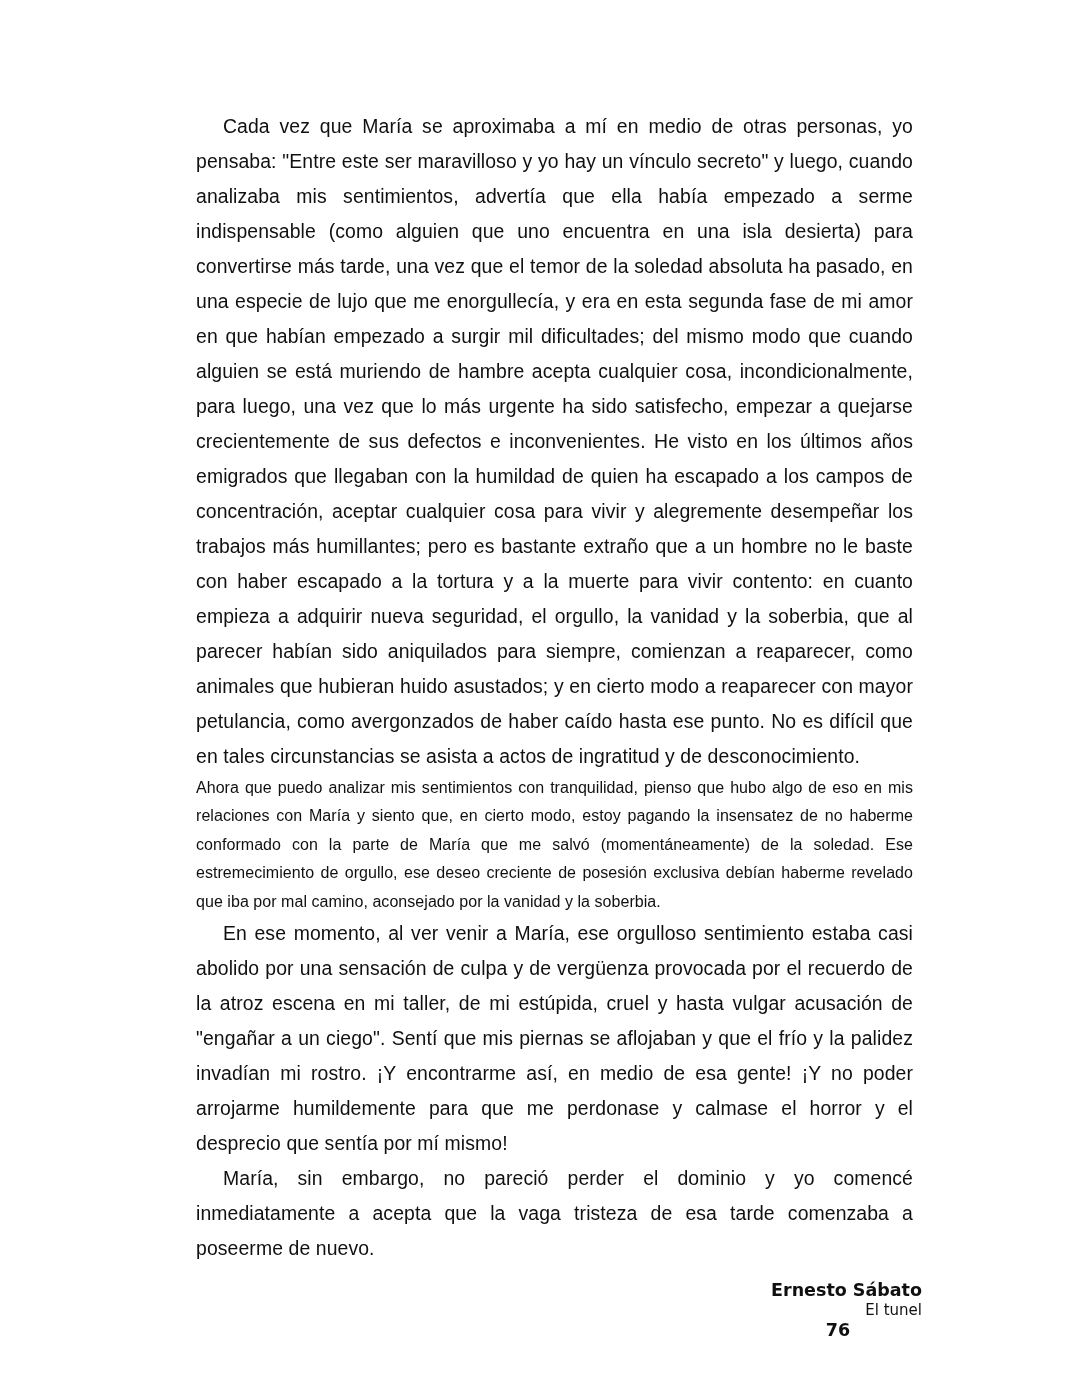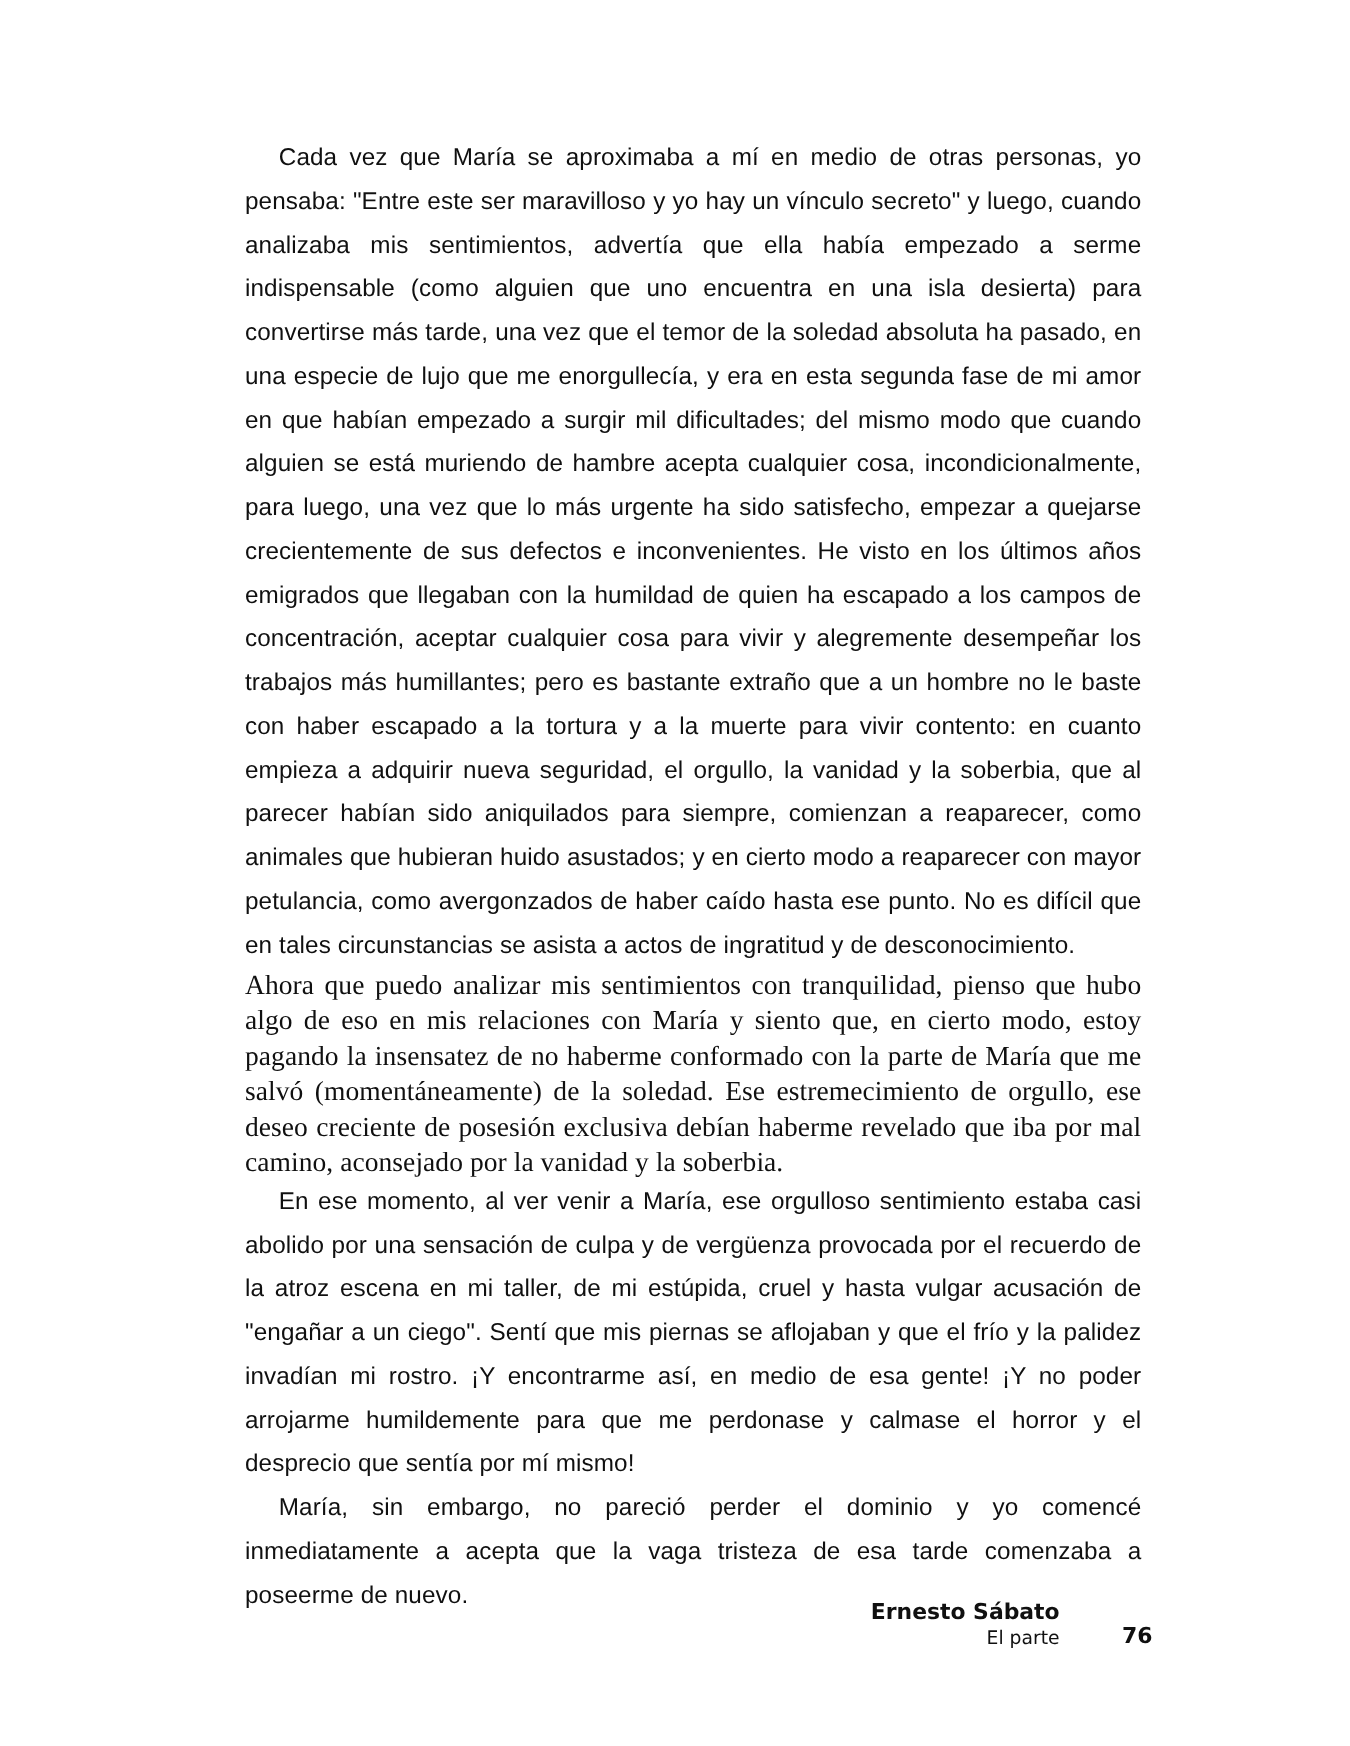--- a/index.html
+++ b/index.html
@@ -29,32 +29,32 @@
     font-size: 19.4px;
     line-height: 35px;
     text-align: justify;
     letter-spacing: 0.1px;
   }
   p.first-indent {
     text-indent: 27px;
   }
   p.small-text {
     margin: 0;
-    font-size: 22px;
+    font-size: 16px;
     line-height: 28.4px;
     text-align: justify;
     letter-spacing: 0.05px;
-    font-family: Liberation Serif, serif;
   }
   .footer {
     position: absolute;
     top: 1280px;
     right: 158px;
     display: flex;
-    align-items: flex-end;
+    flex-direction: column;
+    align-items: center;
   }
   .footer-titles {
     text-align: right;
     font-family: "DejaVu Sans", sans-serif;
   }
   .footer-author {
     font-size: 17.5px;
     font-weight: bold;
     line-height: 21px;
     white-space: nowrap;
@@ -85,19 +85,19 @@
   <div class="text-block">
     <p class="body-text first-indent">Cada vez que María se aproximaba a mí en medio de otras personas, yo pensaba: "Entre este ser maravilloso y yo hay un vínculo secreto" y luego, cuando analizaba mis sentimientos, advertía que ella había empezado a serme indispensable (como alguien que uno encuentra en una isla desierta) para convertirse más tarde, una vez que el temor de la soledad absoluta ha pasado, en una especie de lujo que me enorgullecía, y era en esta segunda fase de mi amor en que habían empezado a surgir mil dificultades; del mismo modo que cuando alguien se está muriendo de hambre acepta cualquier cosa, incondicionalmente, para luego, una vez que lo más urgente ha sido satisfecho, empezar a quejarse crecientemente de sus defectos e inconvenientes. He visto en los últimos años emigrados que llegaban con la humildad de quien ha escapado a los campos de concentración, aceptar cualquier cosa para vivir y alegremente desempeñar los trabajos más humillantes; pero es bastante extraño que a un hombre no le baste con haber escapado a la tortura y a la muerte para vivir contento: en cuanto empieza a adquirir nueva seguridad, el orgullo, la vanidad y la soberbia, que al parecer habían sido aniquilados para siempre, comienzan a reaparecer, como animales que hubieran huido asustados; y en cierto modo a reaparecer con mayor petulancia, como avergonzados de haber caído hasta ese punto. No es difícil que en tales circunstancias se asista a actos de ingratitud y de desconocimiento.</p>
     <p class="small-text">Ahora que puedo analizar mis sentimientos con tranquilidad, pienso que hubo algo de eso en mis relaciones con María y siento que, en cierto modo, estoy pagando la insensatez de no haberme conformado con la parte de María que me salvó (momentáneamente) de la soledad. Ese estremecimiento de orgullo, ese deseo creciente de posesión exclusiva debían haberme revelado que iba por mal camino, aconsejado por la vanidad y la soberbia.</p>
     <p class="body-text first-indent">En ese momento, al ver venir a María, ese orgulloso sentimiento estaba casi abolido por una sensación de culpa y de vergüenza provocada por el recuerdo de la atroz escena en mi taller, de mi estúpida, cruel y hasta vulgar acusación de "engañar a un ciego". Sentí que mis piernas se aflojaban y que el frío y la palidez invadían mi rostro. ¡Y encontrarme así, en medio de esa gente! ¡Y no poder arrojarme humildemente para que me perdonase y calmase el horror y el desprecio que sentía por mí mismo!</p>
     <p class="body-text first-indent">María, sin embargo, no pareció perder el dominio y yo comencé inmediatamente a acepta que la vaga tristeza de esa tarde comenzaba a poseerme de nuevo.</p>
   </div>
 
   <div class="footer">
     <div class="footer-titles">
       <div class="footer-author">Ernesto Sábato</div>
-      <div class="footer-book">El parte</div>
+      <div class="footer-book">El tunel</div>
     </div>
     <div class="footer-bar"></div>
     <div class="footer-page">76</div>
   </div>
 
 </div>
 
 </body></html>

